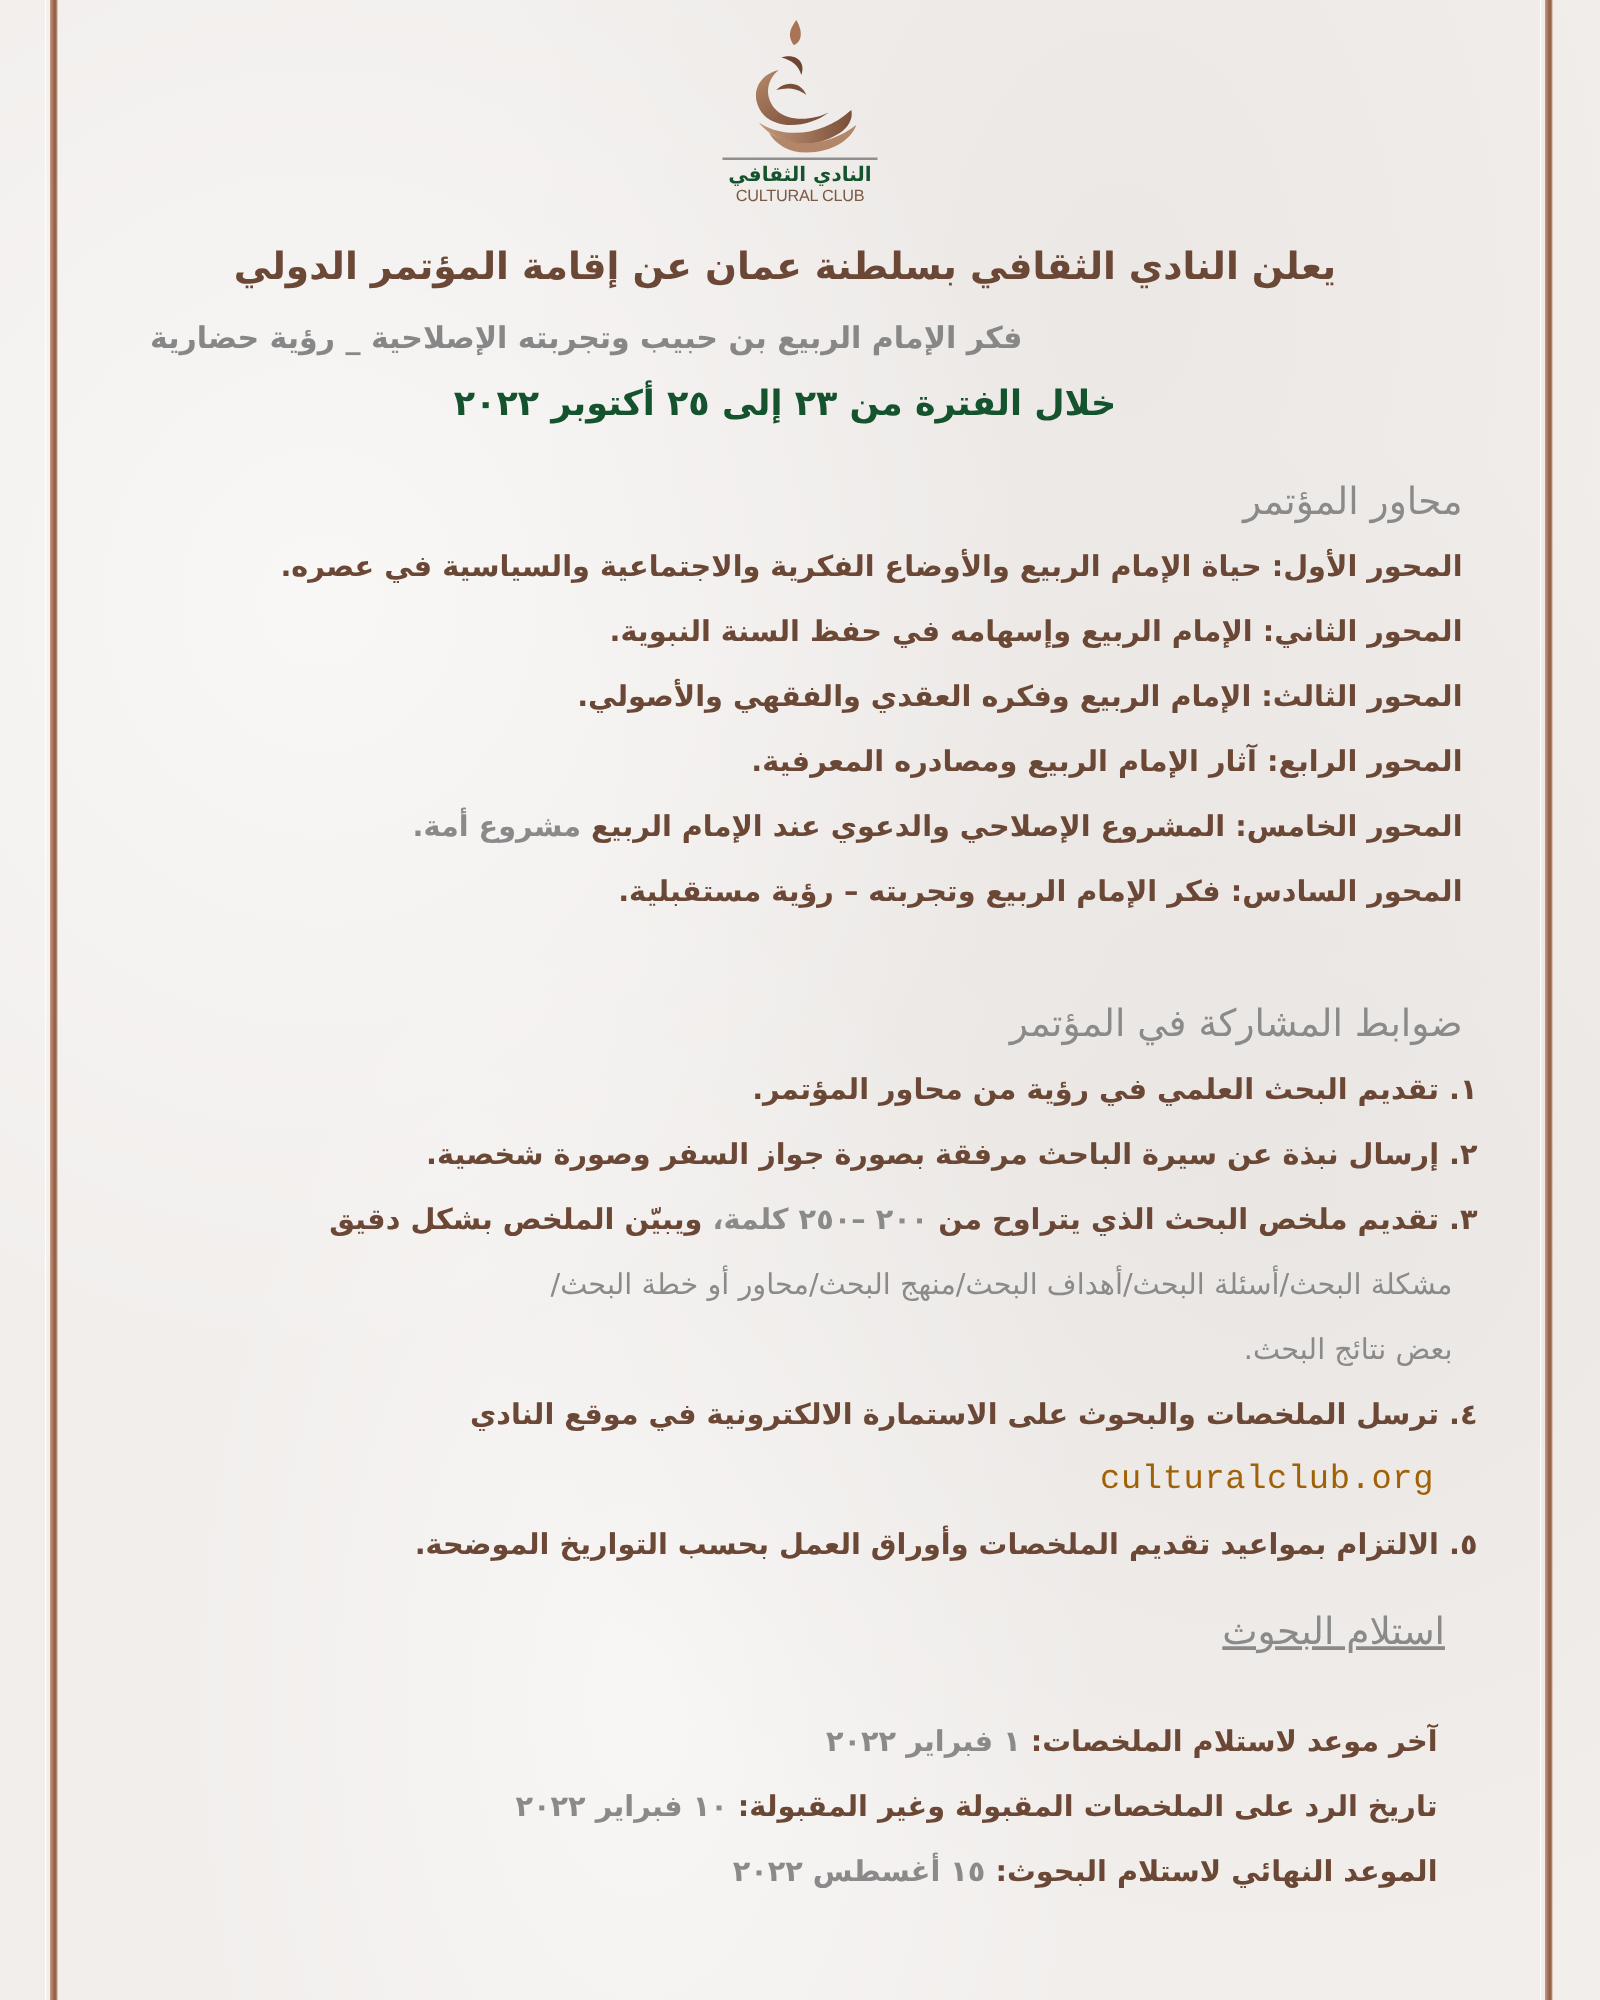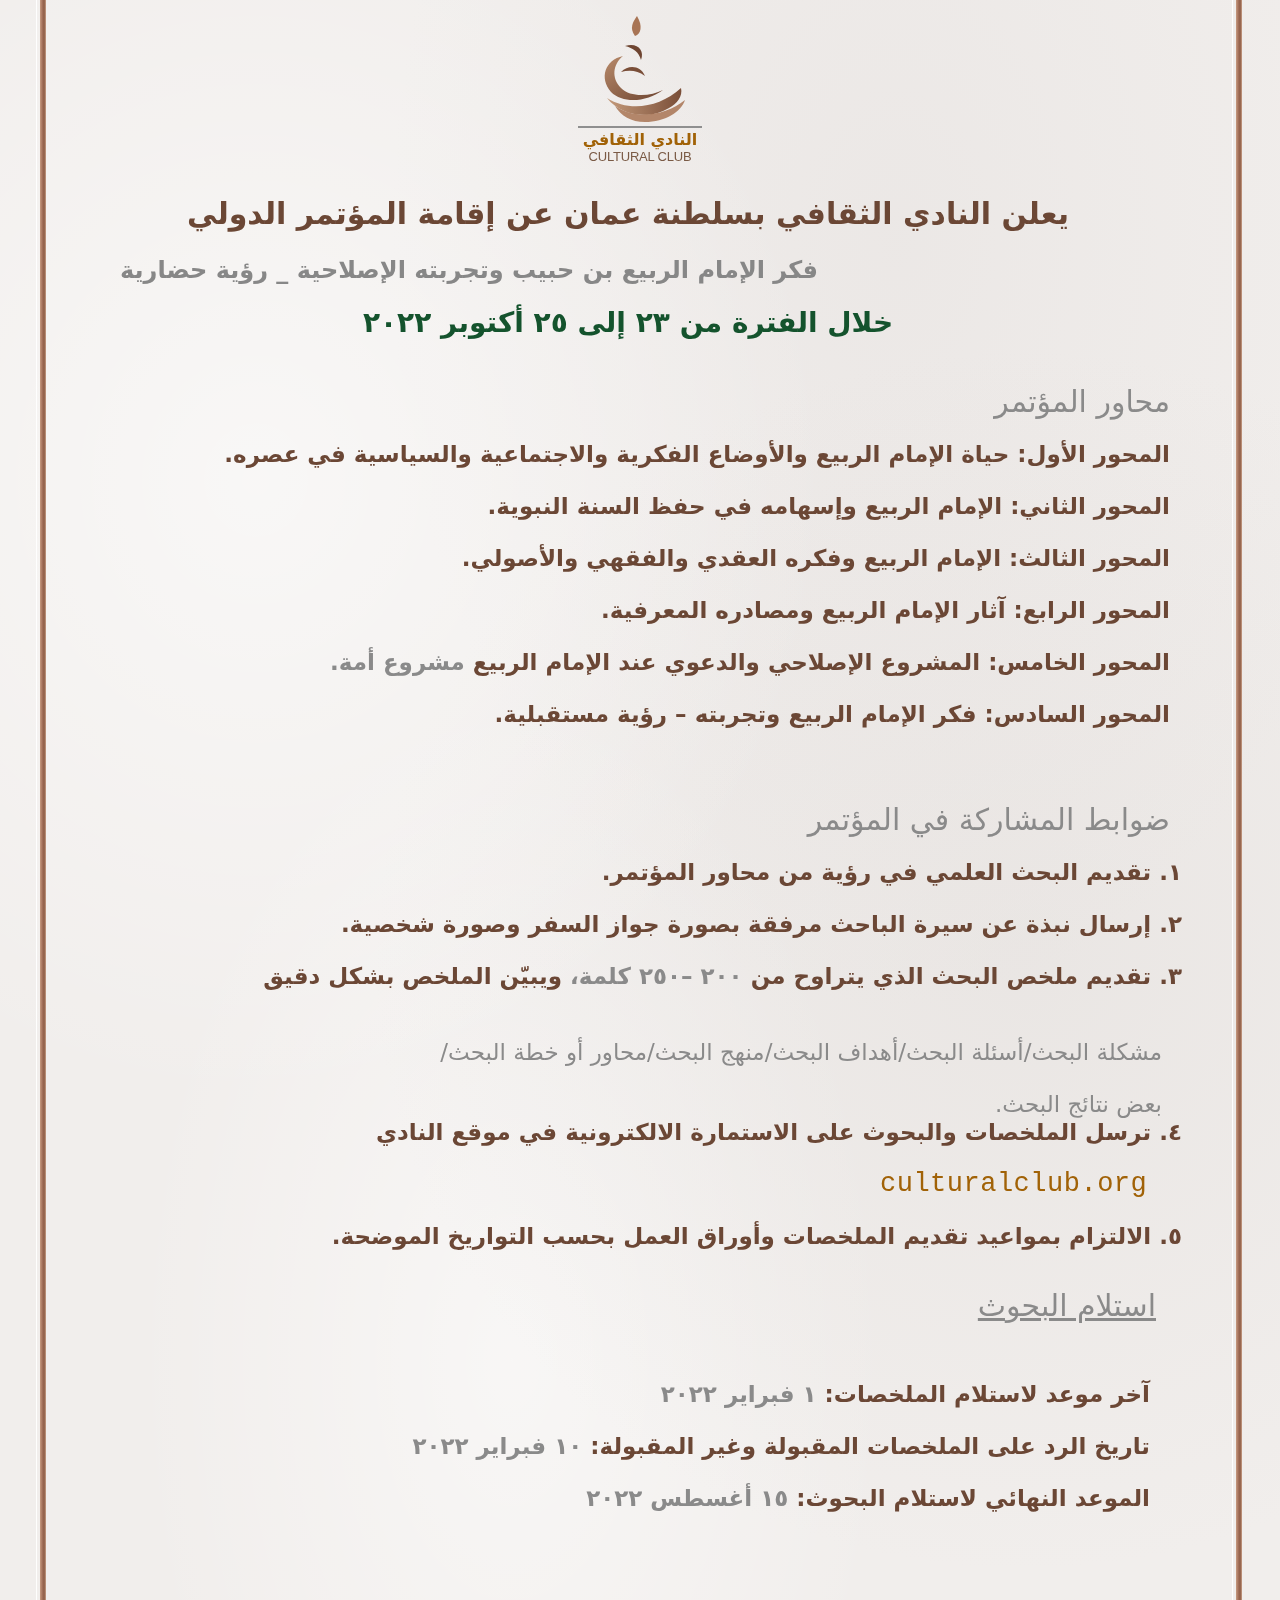--- a/index.html
+++ b/index.html
@@ -25,21 +25,21 @@
       content: ""; position: absolute; top: 0; bottom: 0; width: 1px; left: -4px;
       background: rgba(255,255,255,0.9);
     }
 
     .logo {
       position: absolute; left: 578px; top: 12px; width: 124px; height: 160px;
       display: flex; flex-direction: column; align-items: center;
     }
     .logo svg { display: block; }
     .logo-rule { width: 124px; height: 2px; background: #8f8f8f; margin-top: 2px; }
-    .logo-ar { font-size: 16px; font-weight: bold; color: #a16207; direction: rtl; line-height: 20px; margin-top: 2px; }
+    .logo-ar { font-size: 16px; font-weight: bold; color: #14532d; direction: rtl; line-height: 20px; margin-top: 2px; }
     .logo-en { font-size: 13px; color: #7a5a45; letter-spacing: -0.2px; line-height: 14px; font-family: "Liberation Sans", sans-serif; }
 
     .headline {
       position: absolute; top: 192px; left: 120px; width: 1016px;
       text-align: center; direction: rtl;
       font-size: 30px; font-weight: bold; color: #6b4735; line-height: 44px;
     }
     .subline {
       position: absolute; top: 252px; left: 120px; width: 1016px; text-align: left; direction: rtl;
       font-size: 24px; font-weight: bold; color: #878787; line-height: 36px;
@@ -50,21 +50,21 @@
     }
 
     .section-title {
       position: absolute; direction: rtl; text-align: right;
       font-size: 30px; color: #8a8a8a; line-height: 44px;
     }
     .line {
       position: absolute; direction: rtl; text-align: left; white-space: nowrap;
       font-size: 23px; font-weight: bold; color: #6b4735; line-height: 36px;
     }
-    .gray { color: #8a8a8a; font-weight: normal; margin-top: 24px; }
+    .gray { color: #8a8a8a; font-weight: normal; }
     .gray-bold { color: #8a8a8a; }
     .url {
       position: absolute; font-family: Liberation Mono, monospace; font-size: 27px; color: #a16207; line-height: 36px;
       letter-spacing: 0.5px;
       text-align: right;
     }
   </style>
 </head>
 <body>
 

